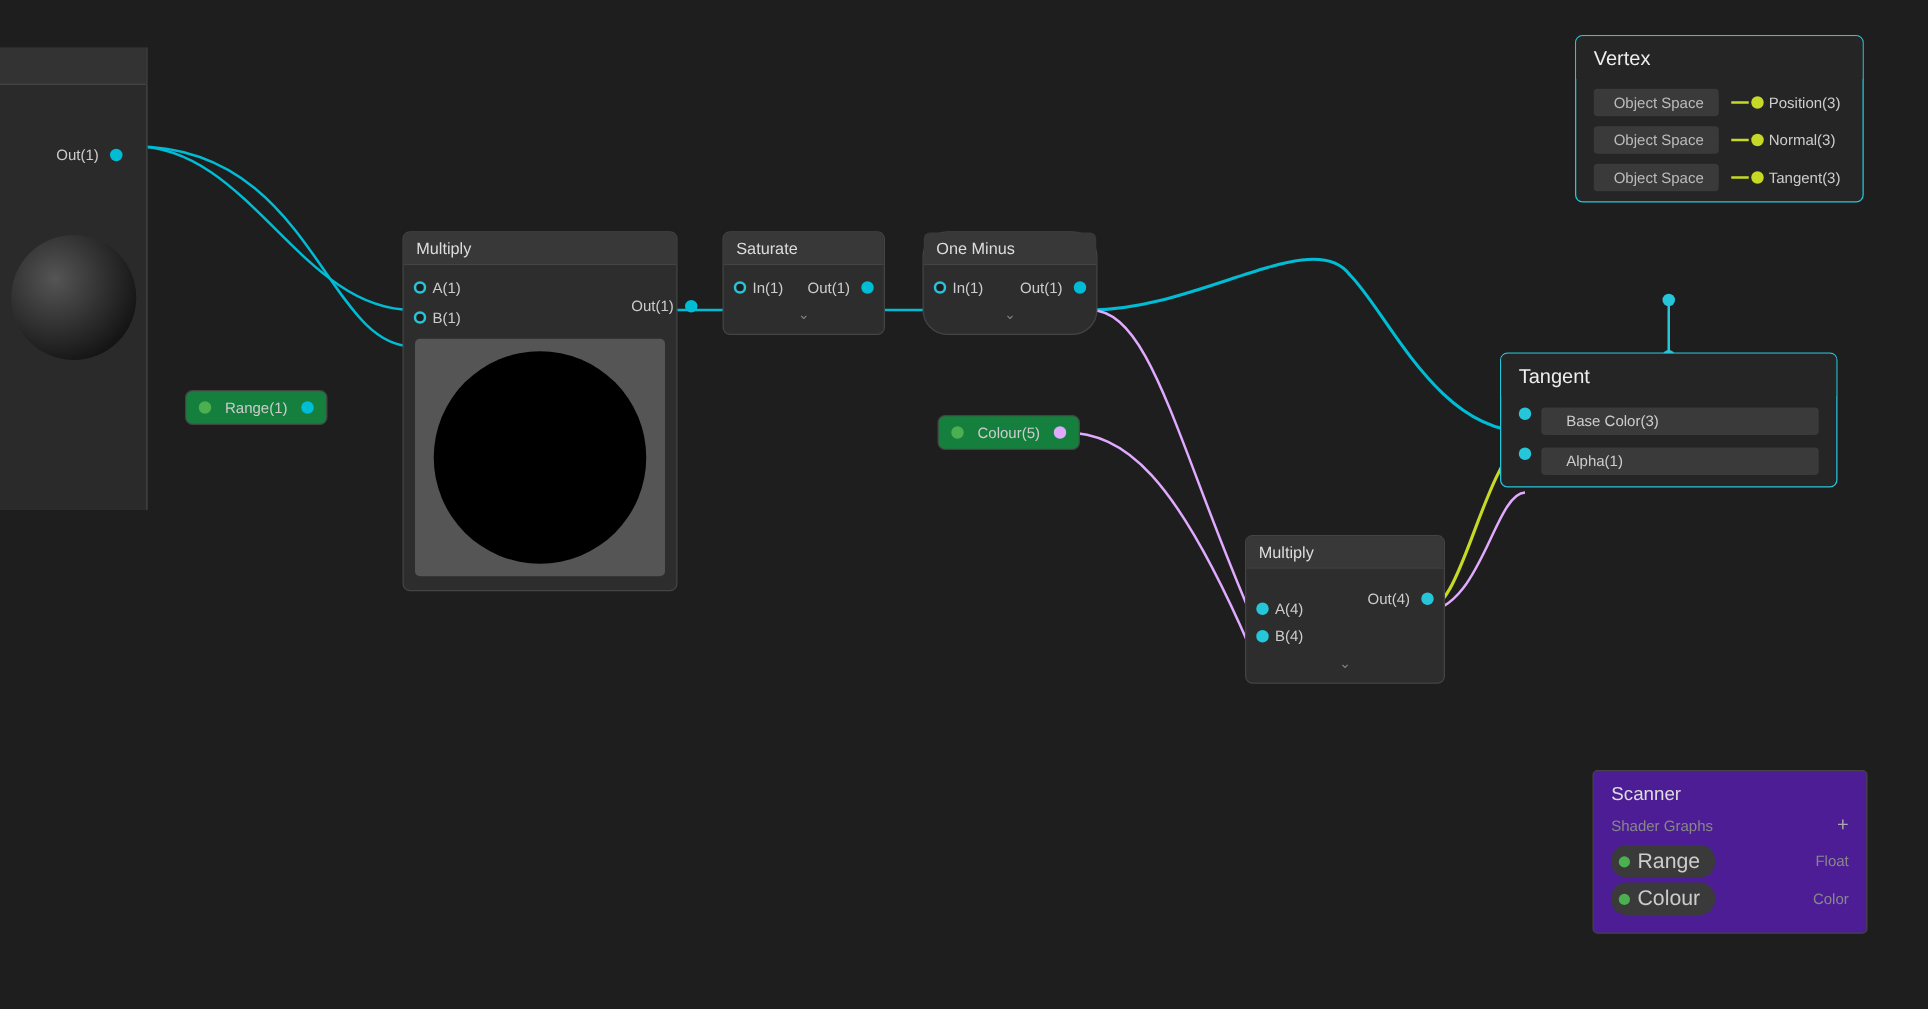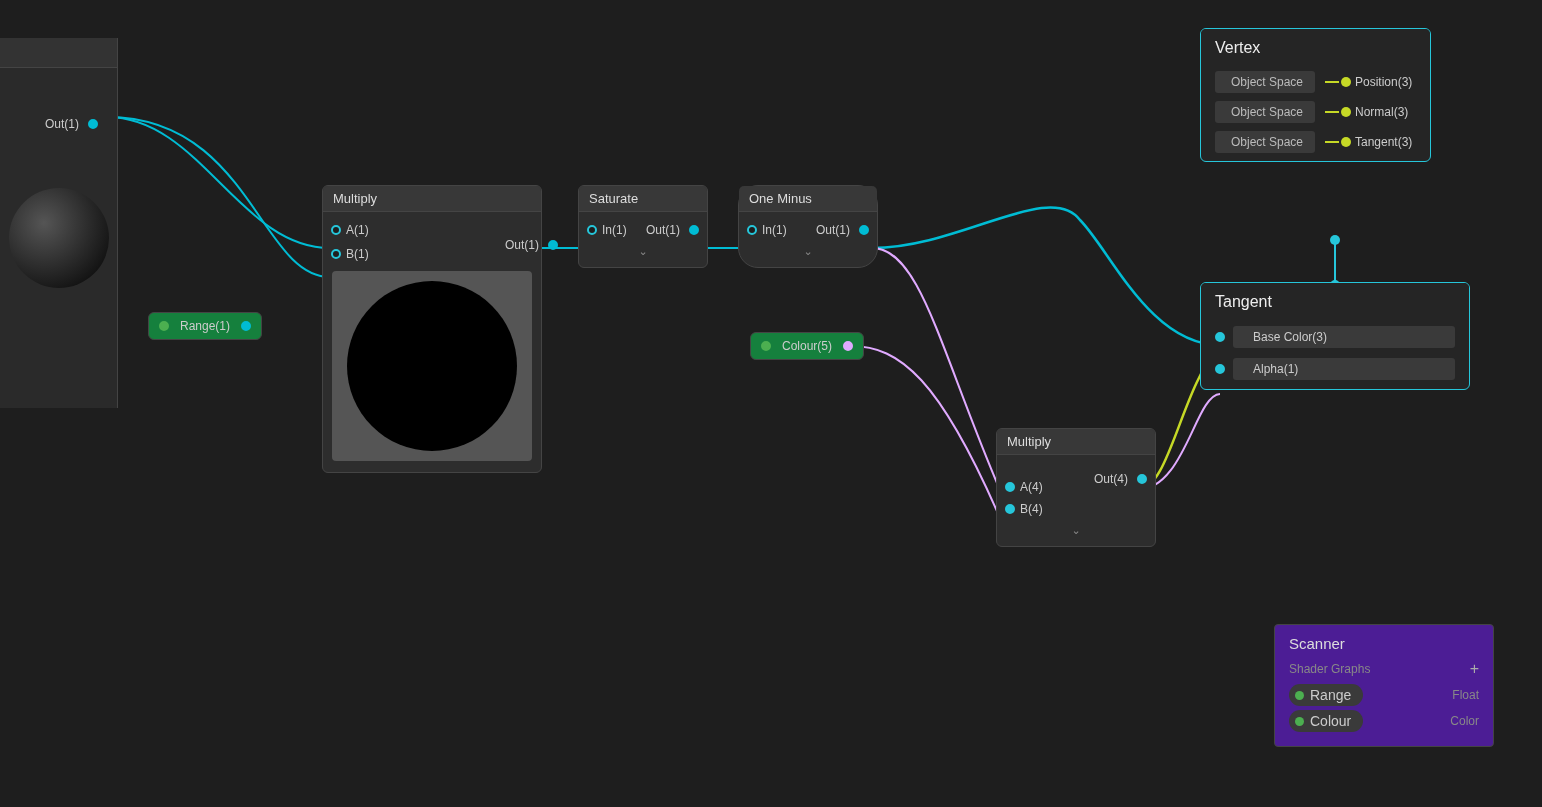--- a/index.html
+++ b/index.html
@@ -114,21 +114,21 @@
       flex-shrink: 0;
     }
     .vertex-port-row .port-right-label {
       font-size: 12px;
       color: #ccc;
       margin-left: 4px;
     }
 
     .fragment-port-row {
       display: flex;
-      align-items: center;
+      align-items: flex-start;
       padding: 5px 14px;
     }
     .fragment-port-row .port-dot-f {
       width: 10px;
       height: 10px;
       border-radius: 50%;
       border: 2px solid #26c6da;
       background: #26c6da;
       flex-shrink: 0;
       margin-right: 8px;
@@ -256,21 +256,21 @@
       padding: 3px 12px 3px 6px;
     }
     .scanner-item-dot {
       width: 9px;
       height: 9px;
       border-radius: 50%;
       background: #4caf50;
       margin-right: 6px;
     }
     .scanner-item-label {
-      font-size: 14px;
+      font-size: 17px;
       color: #ccc;
     }
     .scanner-item-type {
       font-size: 12px;
       color: #888;
     }
   </style>
 </head>
 <body>
 
@@ -395,21 +395,21 @@
       </div>
     </div>
     <div class="port-row input">
       <div class="port-dot" style="border-color:#26c6da;background:#26c6da;"></div>
       <span class="port-label">B(4)</span>
     </div>
     <div class="chevron">⌄</div>
   </div>
 </div>
 
-<div class="node node-vertex" style="left:1200px; top:28px; width:231px;">
+<div class="node node-vertex" style="left:1260px; top:28px; width:231px;">
   <div class="node-title">Vertex</div>
   <div style="padding: 4px 0;">
 
     <div class="vertex-port-row">
       <div class="label-box">Object Space</div>
       <div style="width:14px;height:2px;background:#c6d926;margin:0 2px;"></div>
       <div class="port-dot-v"></div>
       <span class="port-right-label">Position(3)</span>
     </div>
 

